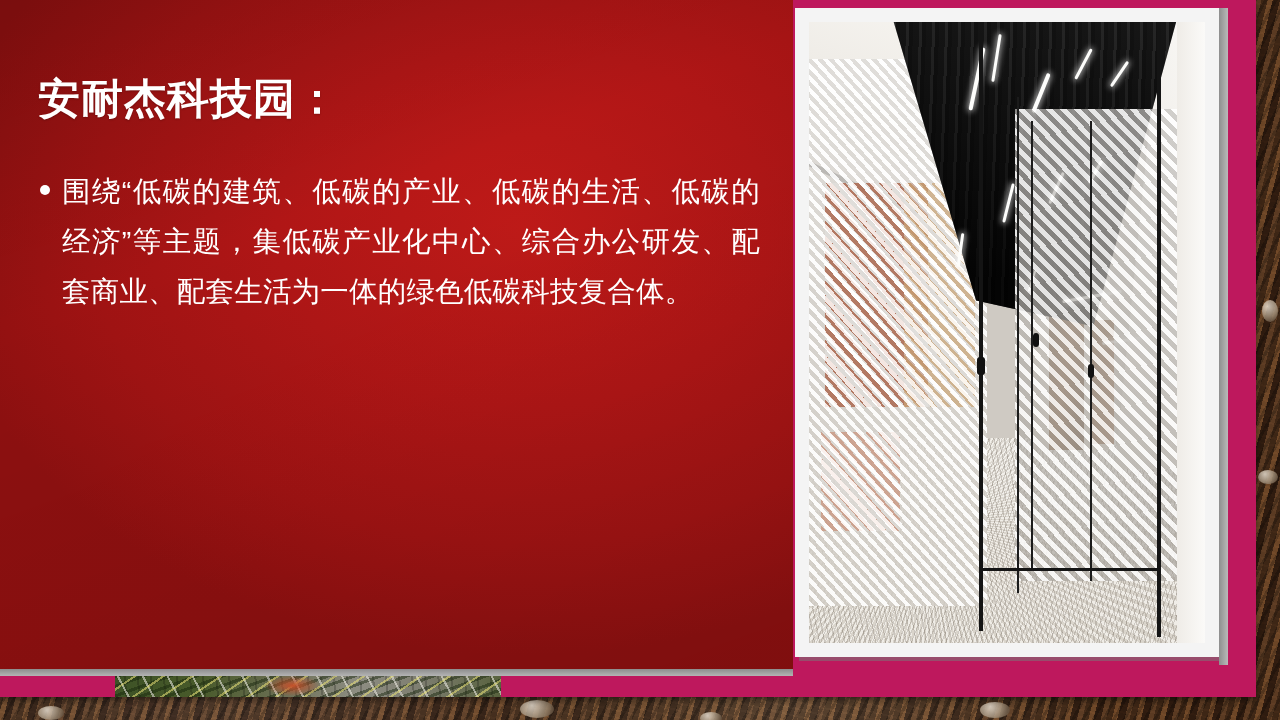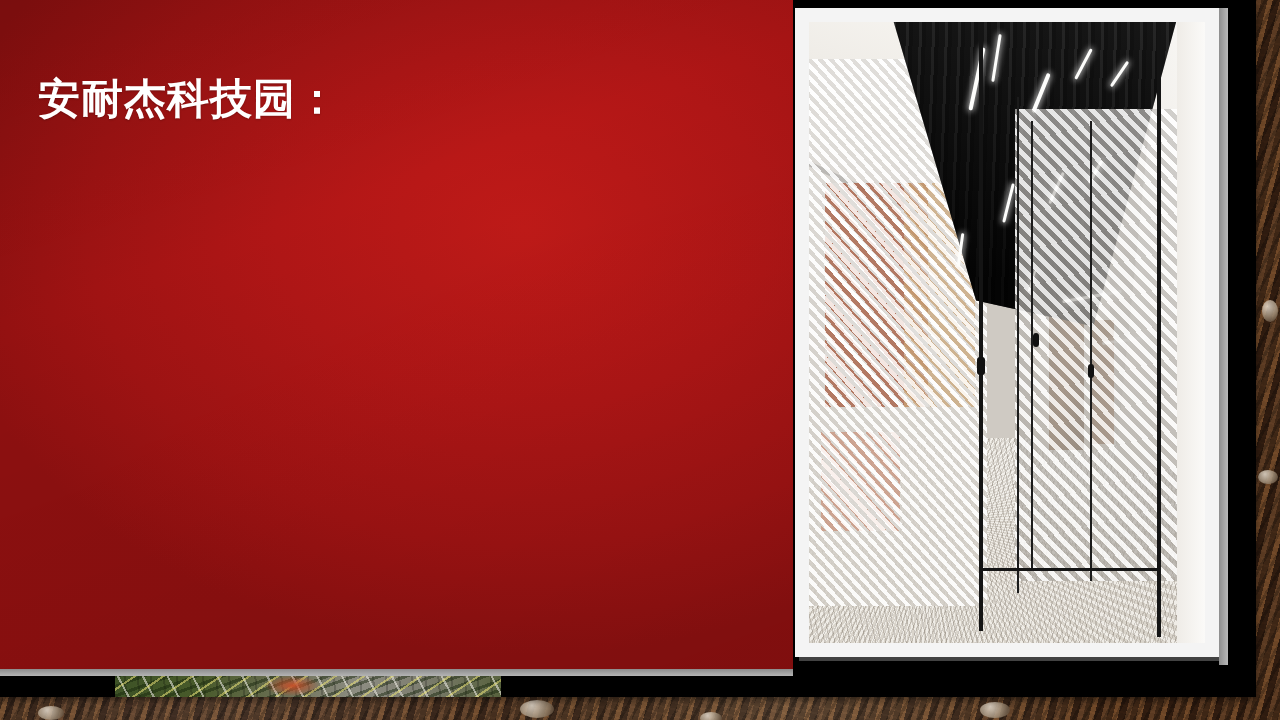--- a/index.html
+++ b/index.html
@@ -30,21 +30,21 @@
   }
   #backdrop-blobs span{
     position:absolute; border-radius:50%;
     background:radial-gradient(circle at 35% 30%, #e8ded0, #9c8a74 55%, #4b3726);
     opacity:.85;
   }
 
   
   #slide{
     position:absolute; left:0; top:0; width:1256px; height:697px;
-    background:#000000;
+    background:#be185d;
     z-index:2;
     box-shadow:0 3px 7px rgba(0,0,0,.45);
     overflow:hidden;
   }
 
   
   #red-panel{
     position:absolute; left:0; top:0; width:793px; height:669px;
     background:
       radial-gradient(ellipse 74% 64% at 66% 34%, #c01a18 0%, #b01616 42%, #a01313 74%, #8e1010 100%);
@@ -266,20 +266,24 @@
 
   <div id="red-panel">
     <div id="red-panel-shade"></div>
   </div>
   <div id="red-panel-shadow"></div>
 
   <div id="title">安耐杰科技园：</div>
 
   <div id="bullets">
 
+    <div class="bullet">
+      <span class="dot"></span>
+      <span>围绕“低碳的建筑、低碳的产业、低碳的生活、低碳的经济”等主题，集低碳产业化中心、综合办公研发、配套商业、配套生活为一体的绿色低碳科技复合体。</span>
+    </div>
 
 
   </div>
 
   <div id="photo-frame">
     <div id="photo-inner">
 
       <div class="ph" id="ph-floor"></div>
       <div class="ph" id="ph-floor-spec"></div>
 

